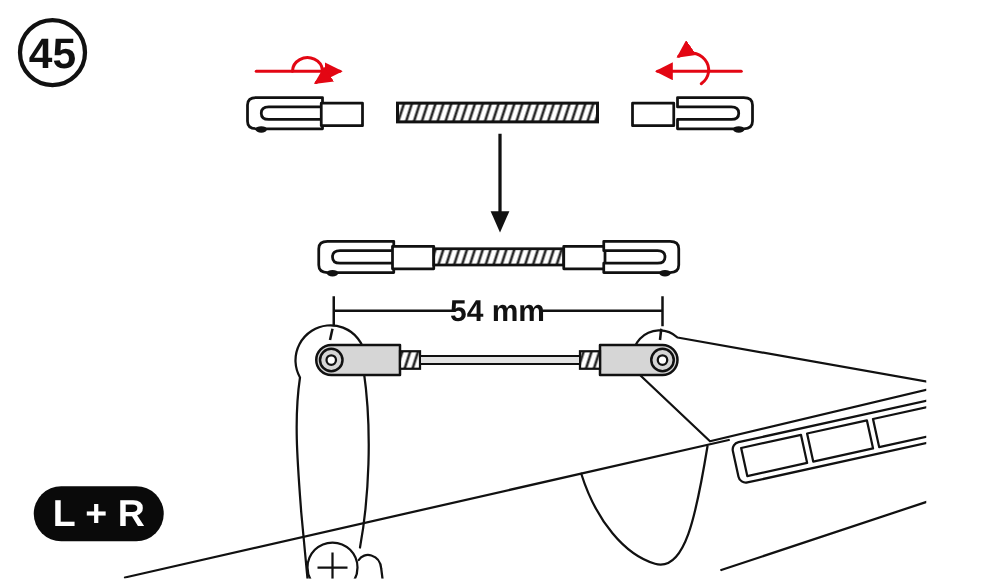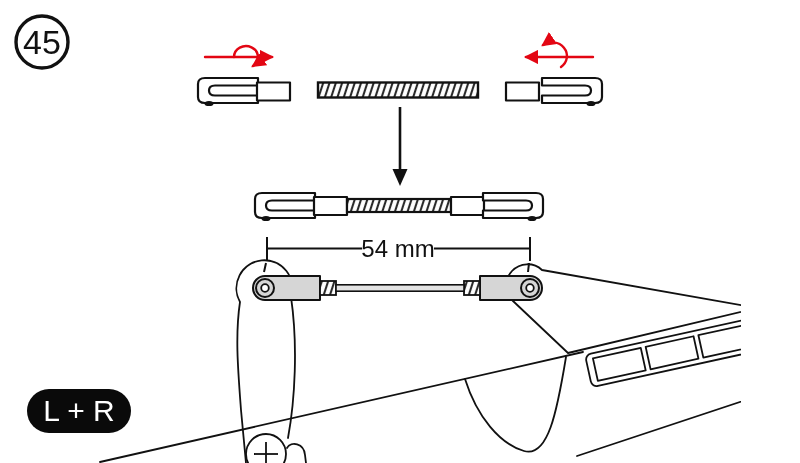--- a/index.html
+++ b/index.html
@@ -1,17 +1,17 @@
 <!DOCTYPE html>
 <html style="--accent: #e30613; --ink: #111111; --part-gray: #d6d6d6;"><head>
 <meta charset="utf-8">
 <style>
   html,body{margin:0;padding:0;background:#ffffff;}
   .stage{position:relative;width:741px;height:463px;background:#fff;overflow:hidden;
-         font-family:"Liberation Sans",sans-serif;}
+         font-family:"Liberation Sans",sans-serif;font-weight:bold;}
   svg{display:block}
   .ink{stroke:var(--ink,#111);fill:none;stroke-width:1.8;stroke-linejoin:round;stroke-linecap:round;}
   .part{stroke:var(--ink,#111);fill:#fff;stroke-width:2.2;stroke-linejoin:round;}
   .red{stroke:var(--accent,#e30613);fill:none;stroke-width:2.4;stroke-linecap:round;}
   .gray{fill:var(--part-gray,#d6d6d6);stroke:var(--ink,#111);stroke-width:2;stroke-linejoin:round;}
   text{font-family:"Liberation Sans",sans-serif;fill:#111;}
   .dim-text{font-size:24px;}
   .step-text{font-size:34px;}
   .badge-text{font-size:30px;fill:#fff;}
 </style>

